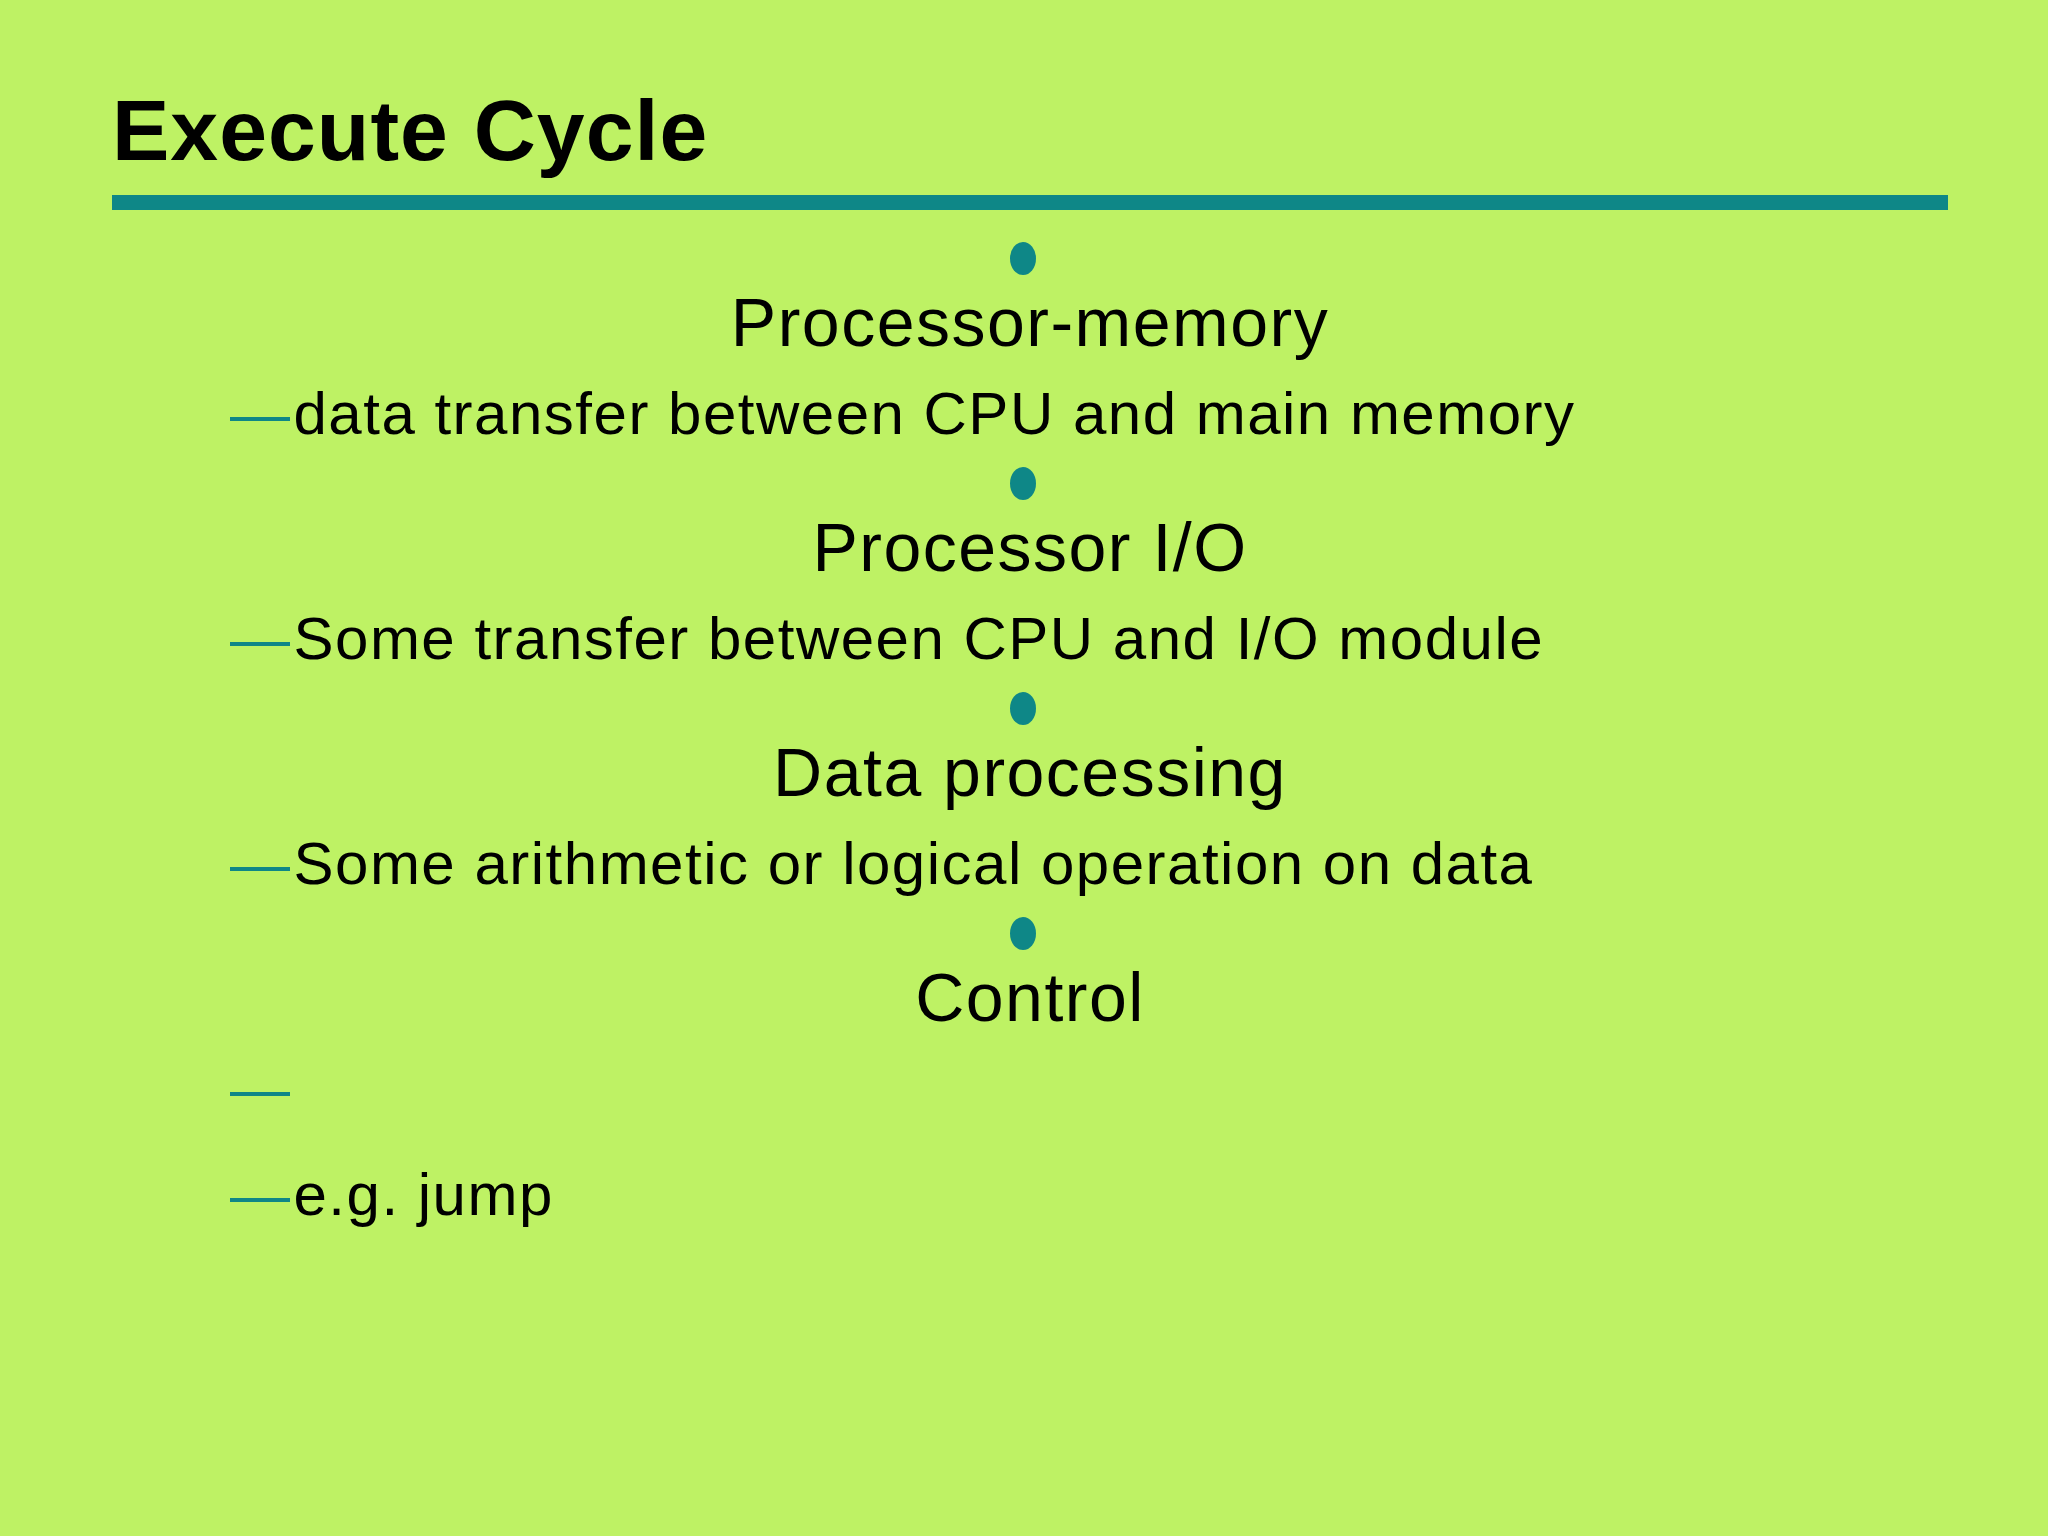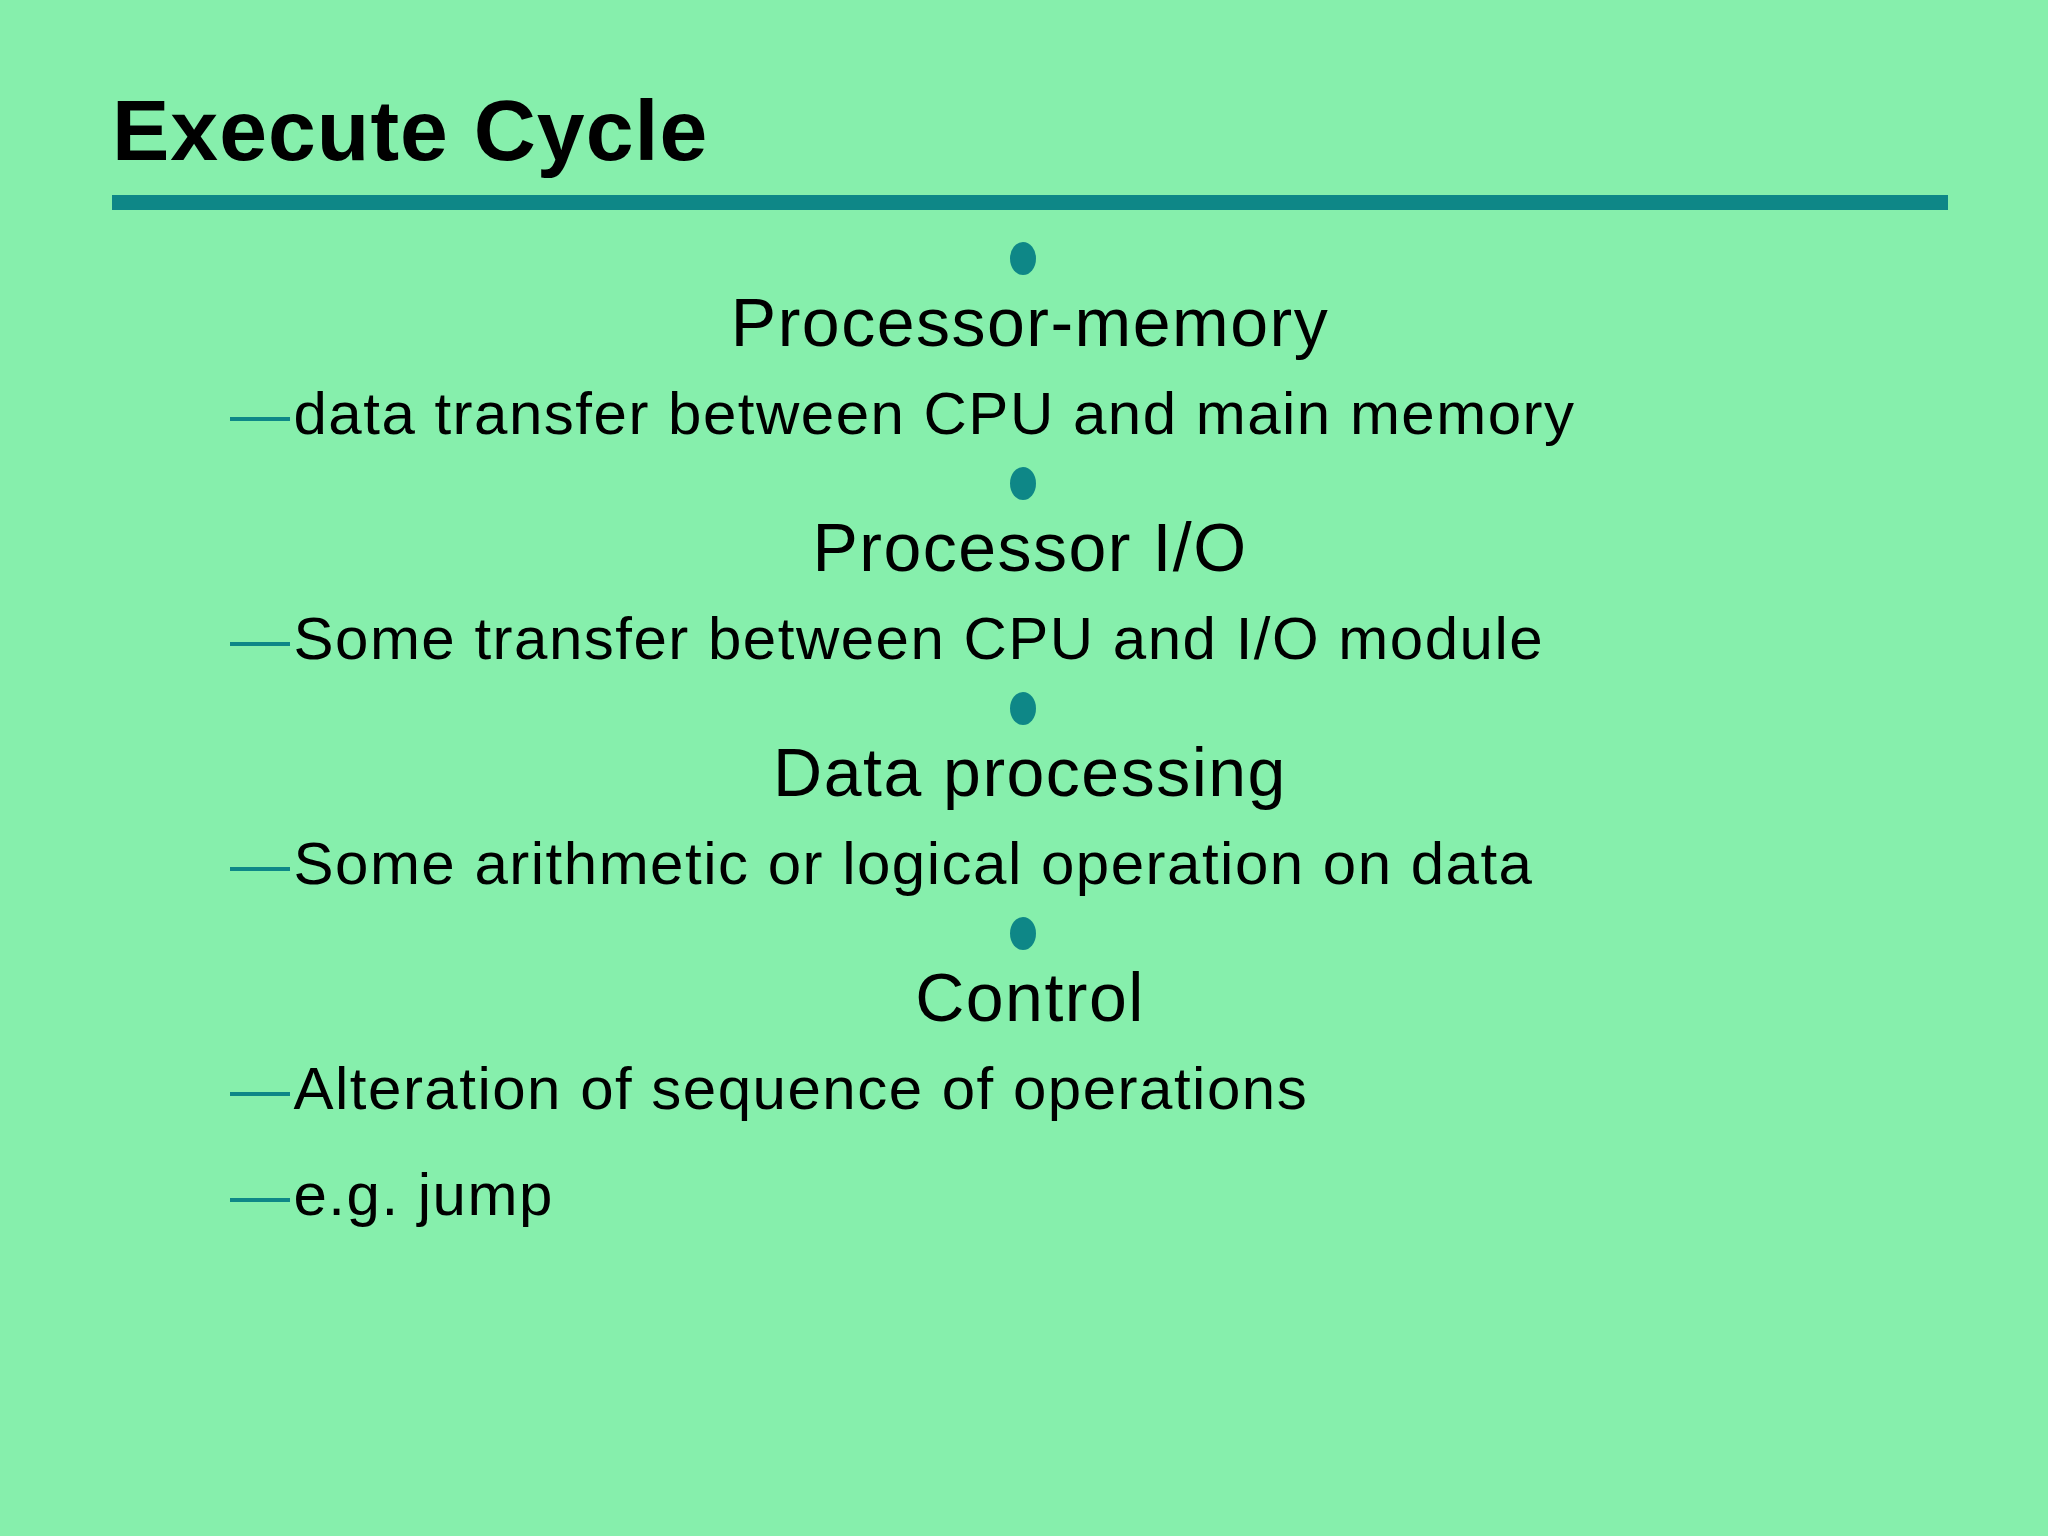--- a/index.html
+++ b/index.html
@@ -5,21 +5,21 @@
   html, body {
     margin: 0;
     padding: 0;
     background: #ccffcc;
   }
   .slide {
     position: relative;
     width: 2048px;
     height: 1536px;
     box-sizing: border-box;
-    background: #86efac;
+    background: #bef264;
     color: #000000;
     font-family: "Liberation Sans", sans-serif;
     padding: 78px 100px 0 112px;
     overflow: hidden;
   }
   .title {
     font-size: 86px;
     font-weight: bold;
     line-height: 1.22;
     margin: 0;
@@ -102,21 +102,20 @@
       <span class="dash">—</span>
       <span class="label">Some arithmetic or logical operation on data</span>
     </div>
 
     <div class="line main">
       <span class="dot"></span>
       <span class="label">Control</span>
     </div>
     <div class="line sub">
       <span class="dash">—</span>
-      <span class="label">Alteration of sequence of operations</span>
     </div>
     <div class="line sub">
       <span class="dash">—</span>
       <span class="label">e.g. jump</span>
     </div>
 
 
   </div>
 </div>
 

